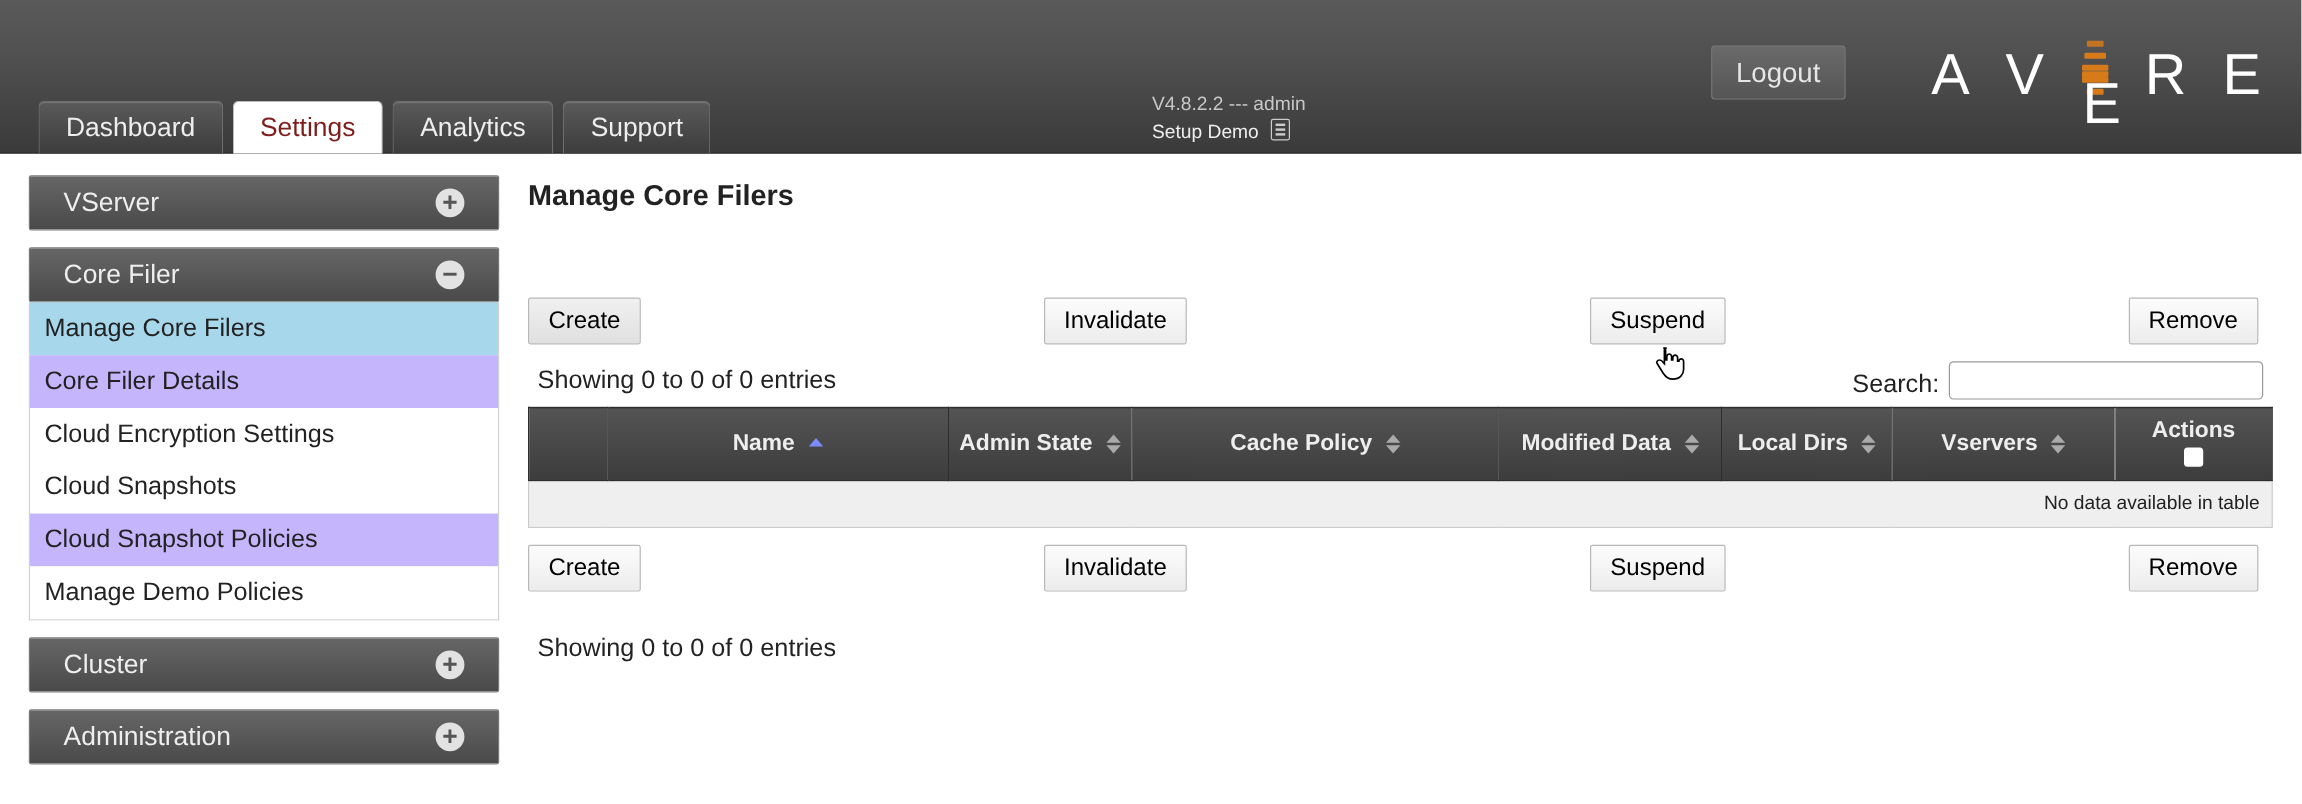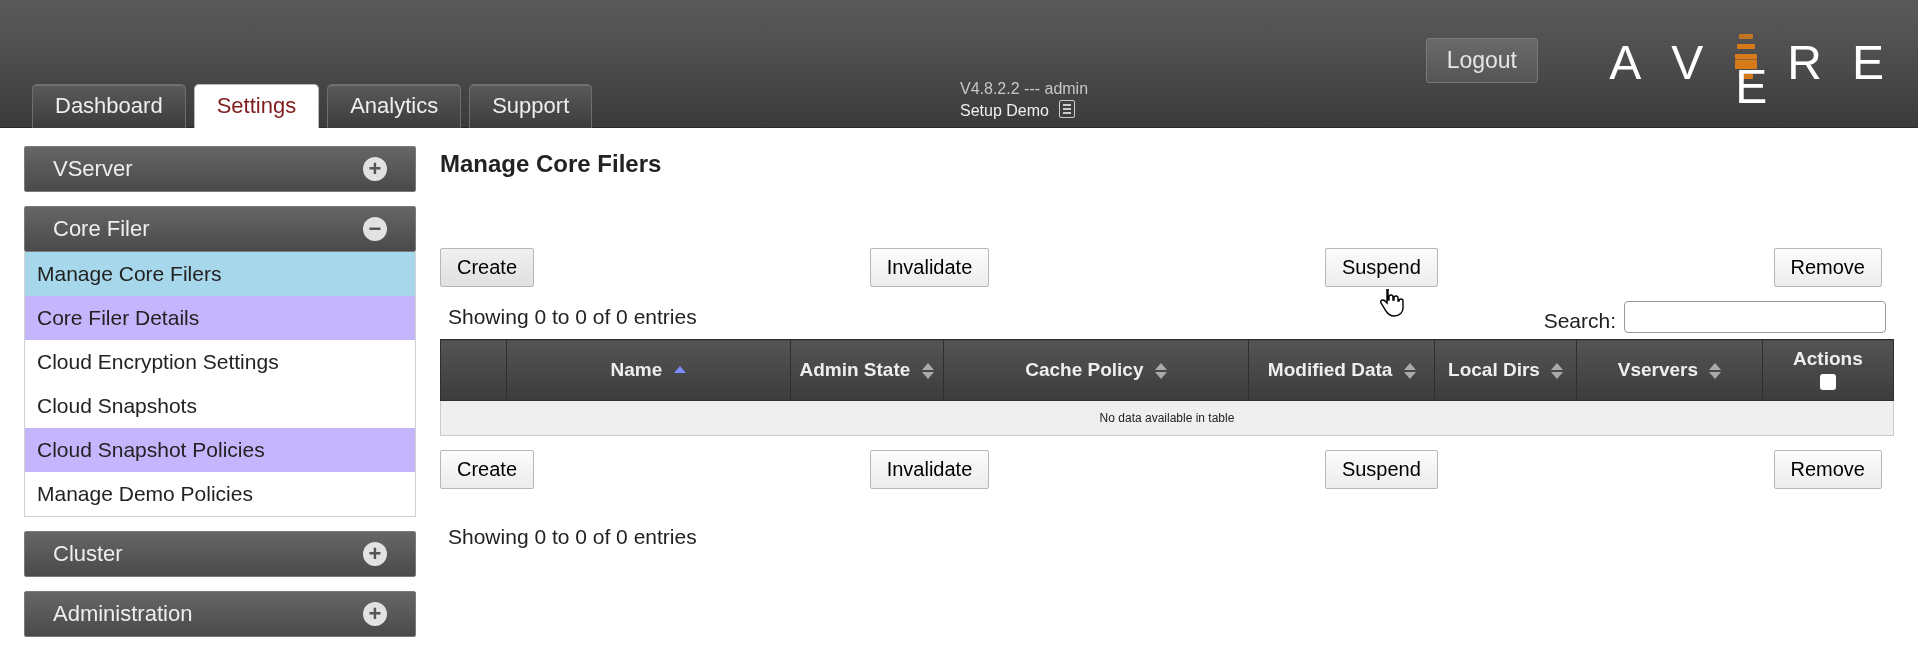--- a/index.html
+++ b/index.html
@@ -271,22 +271,22 @@
   }
   .tri {
     width: 0; height: 0;
     border-left: 6px solid transparent;
     border-right: 6px solid transparent;
   }
   .tri.up   { border-bottom: 7px solid #aaa; margin-bottom: 2px; }
   .tri.down { border-top: 7px solid #aaa; }
   .tri.up.on { border-bottom-color: #7a8cff; }
   table.grid tbody td {
-    text-align: center;
-    font-size: 12px;
+    text-align: right;
+    font-size: 16px;
     padding: 10px;
     background: #efefef;
     border: 1px solid #ccc;
   }
   .hdr-check {
     width: 16px; height: 16px;
     display: inline-block;
     background: #fff;
     border-radius: 3px;
     vertical-align: middle;

